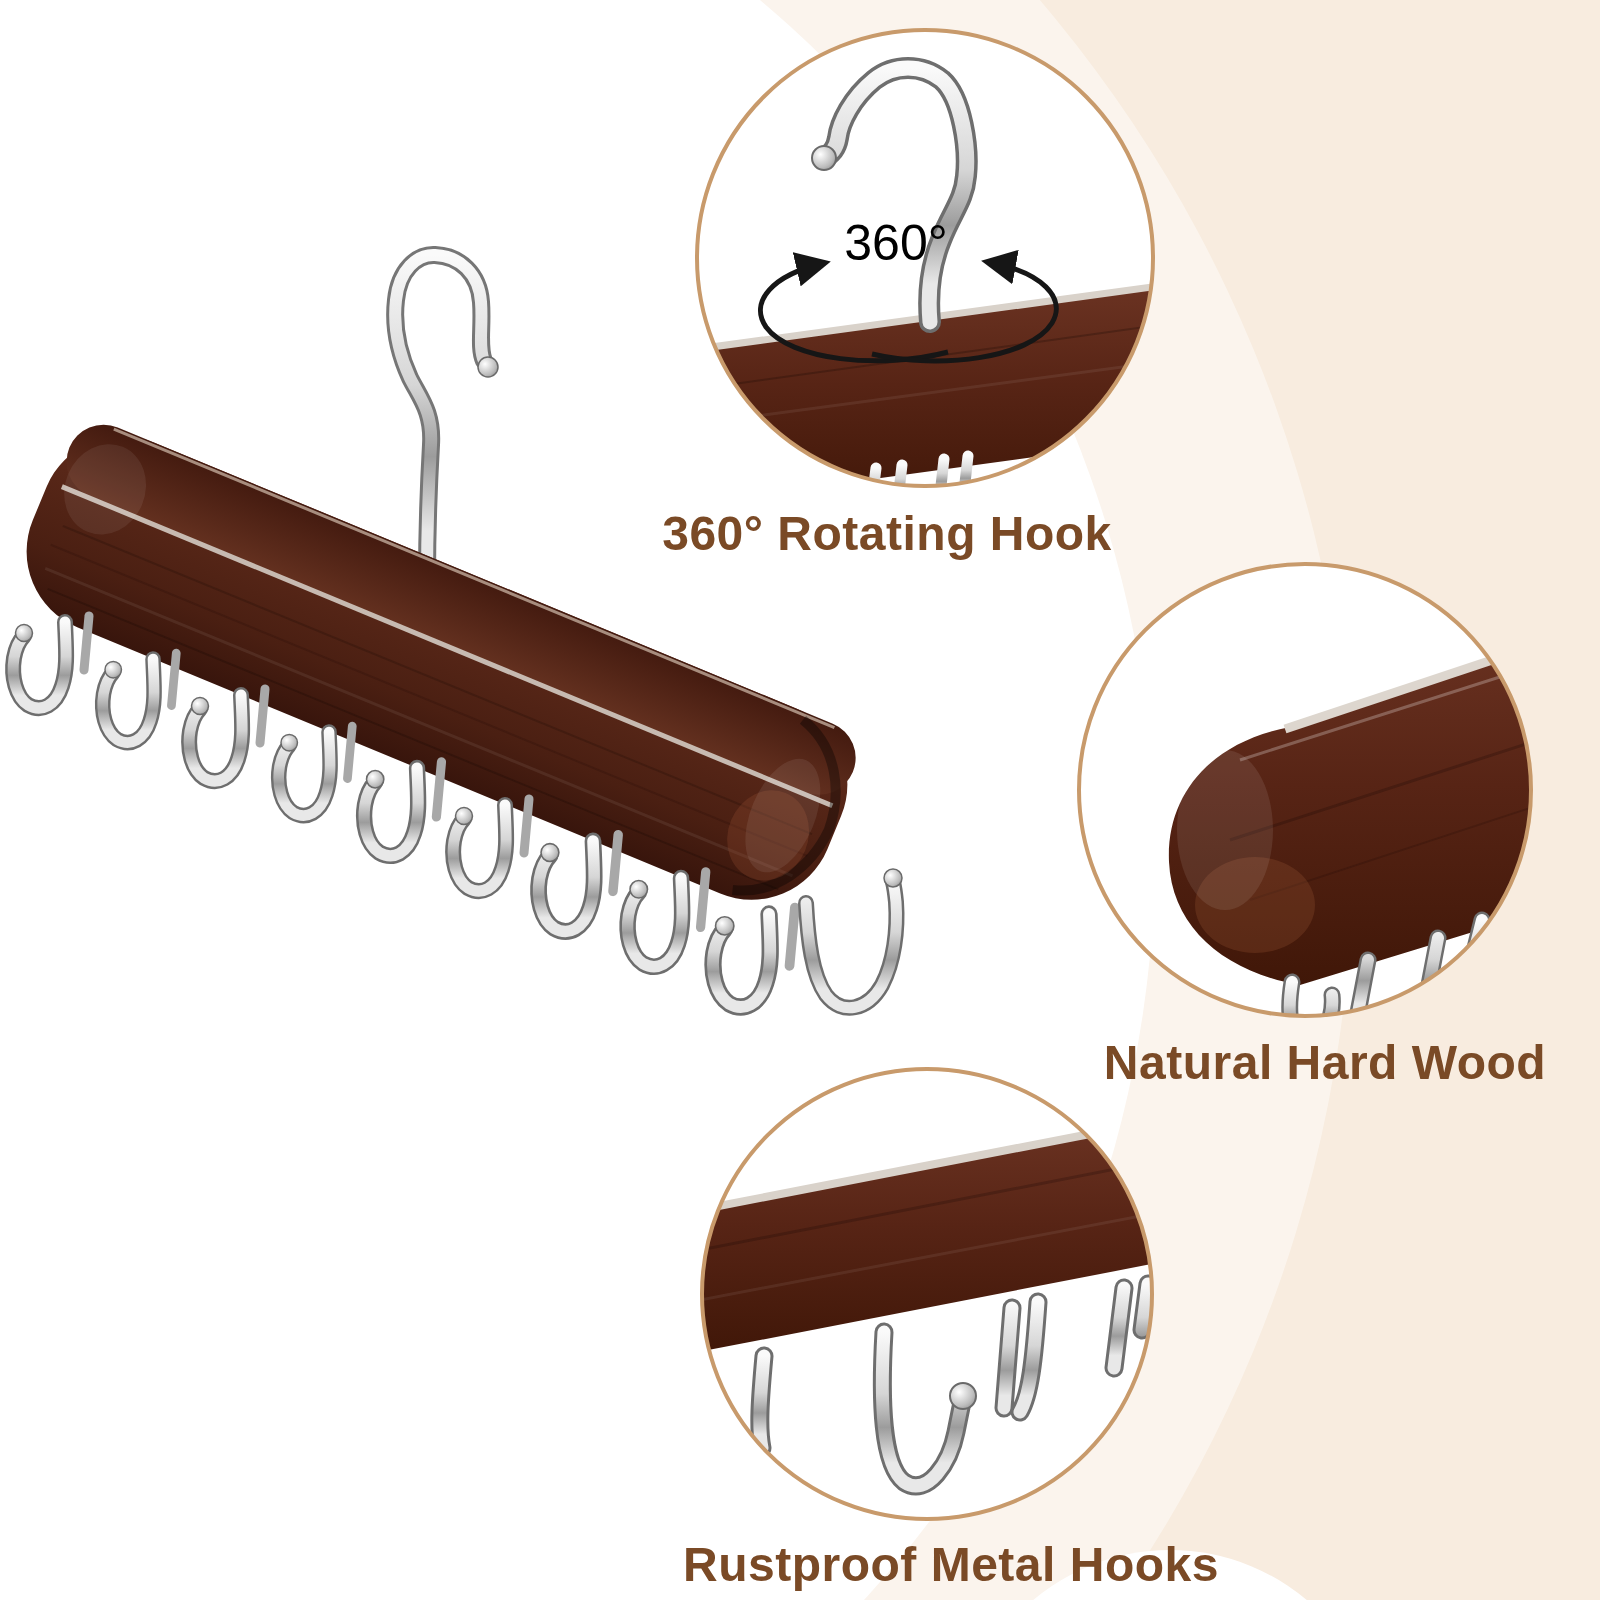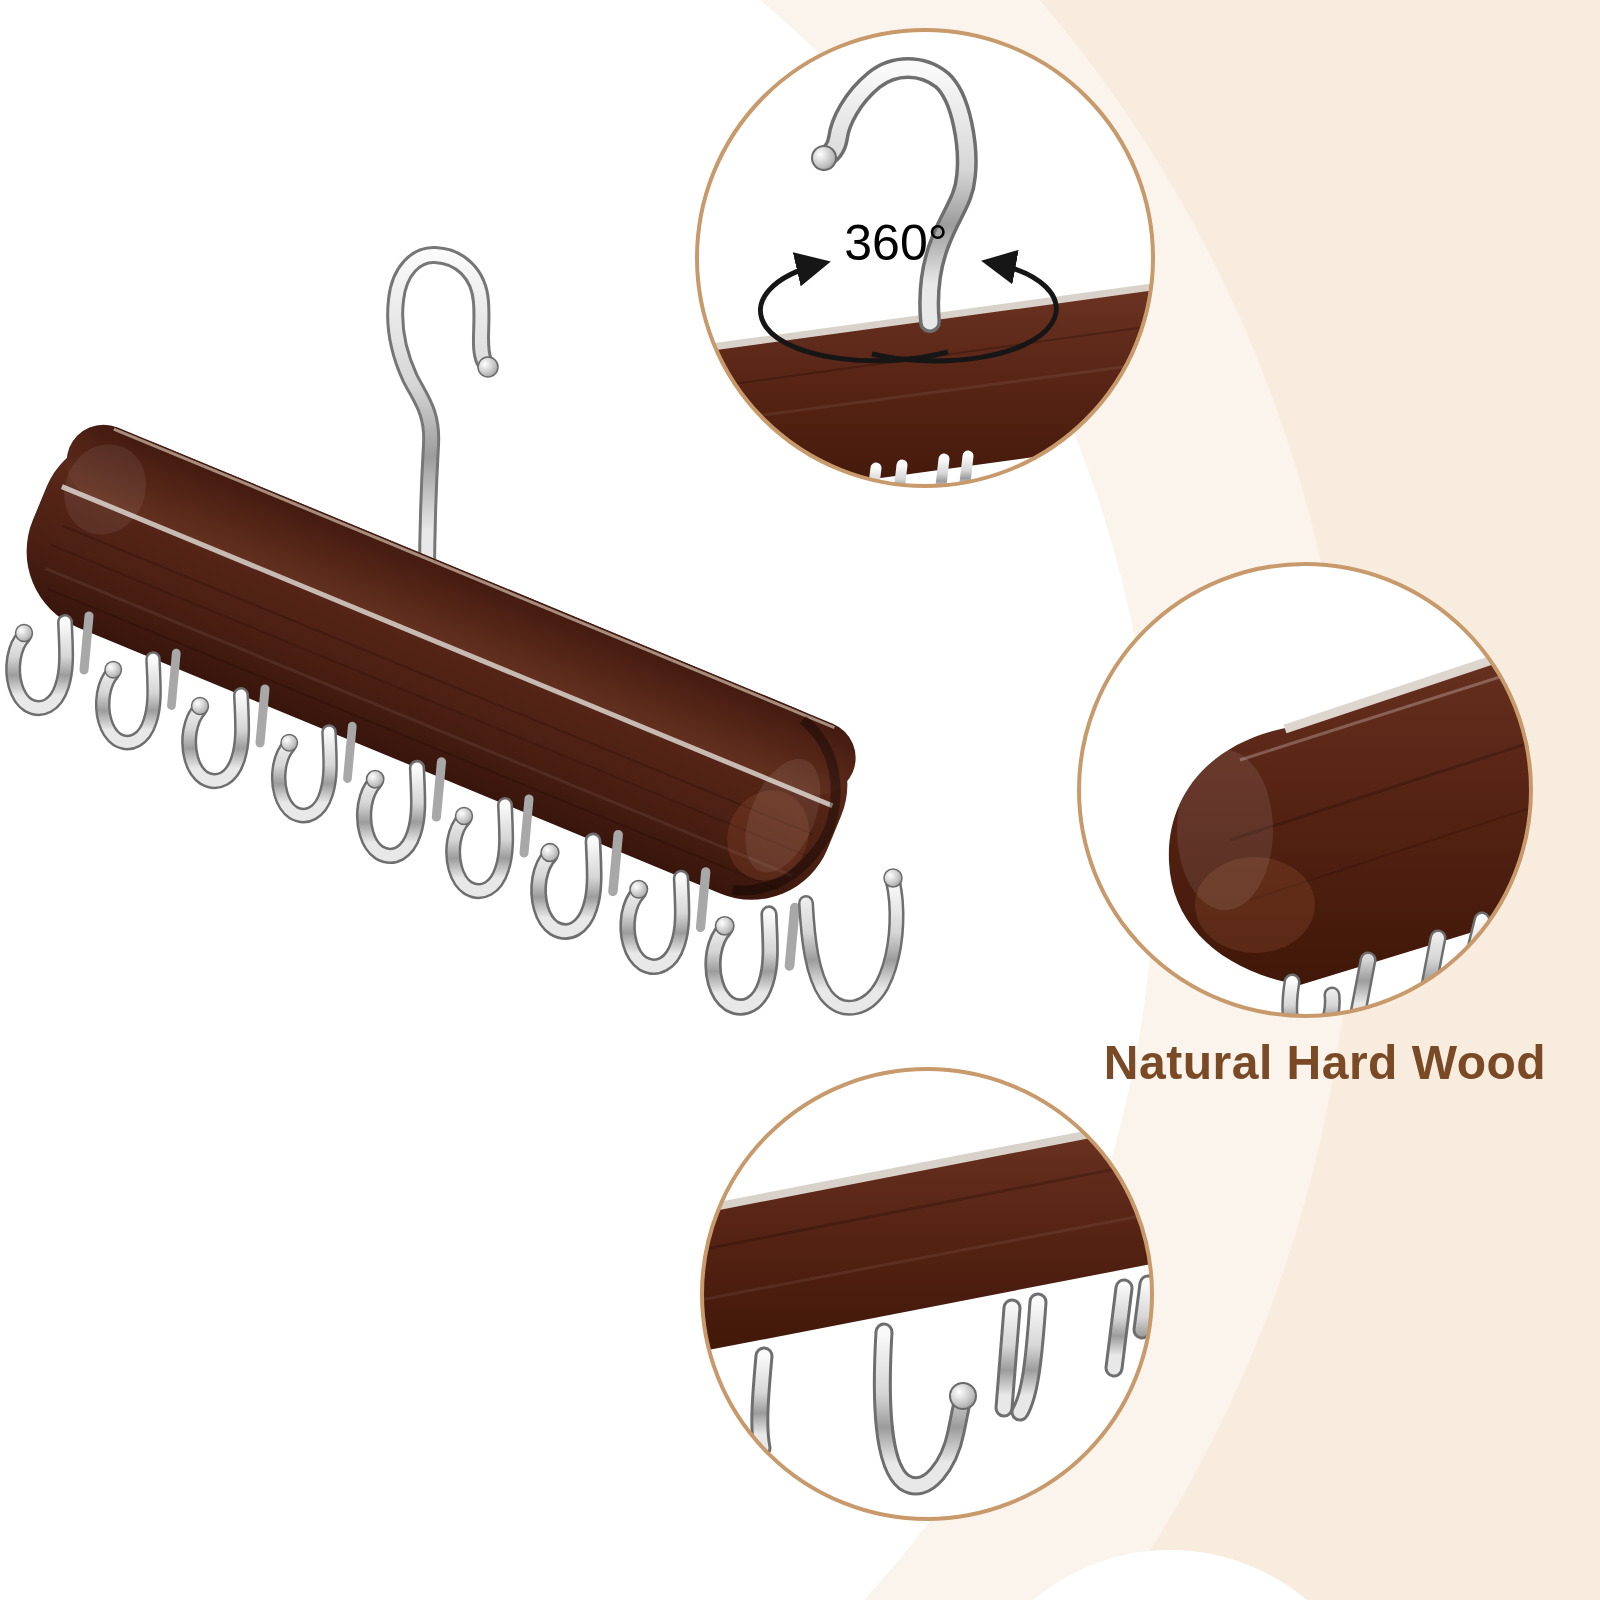--- a/index.html
+++ b/index.html
@@ -198,17 +198,19 @@
         <path d="M 1124,1288 L 1114,1368 M 1148,1284 L 1142,1330" stroke="url(#chromeGrad)" stroke-width="13"></path>
       </g>
       <circle cx="963" cy="1396" r="13" fill="url(#ballGrad)" stroke="#6a6a6a" stroke-width="2"></circle>
     </g>
     <circle cx="927" cy="1294" r="225" fill="none" stroke="#c89a6b" stroke-width="4"></circle>
   </g>
 </svg>
 
 <div class="annotation" style="left:826px;top:218px;width:140px;">360°</div>
 
+<div class="label" style="left:587px;top:508px;width:600px;">360° Rotating Hook</div>
 
 <div class="label" style="left:1035px;top:1037px;width:580px;">Natural Hard Wood</div>
 
+<div class="label" style="left:651px;top:1539px;width:600px;">Rustproof Metal Hooks</div>
 
 </div>
 
 </body></html>

